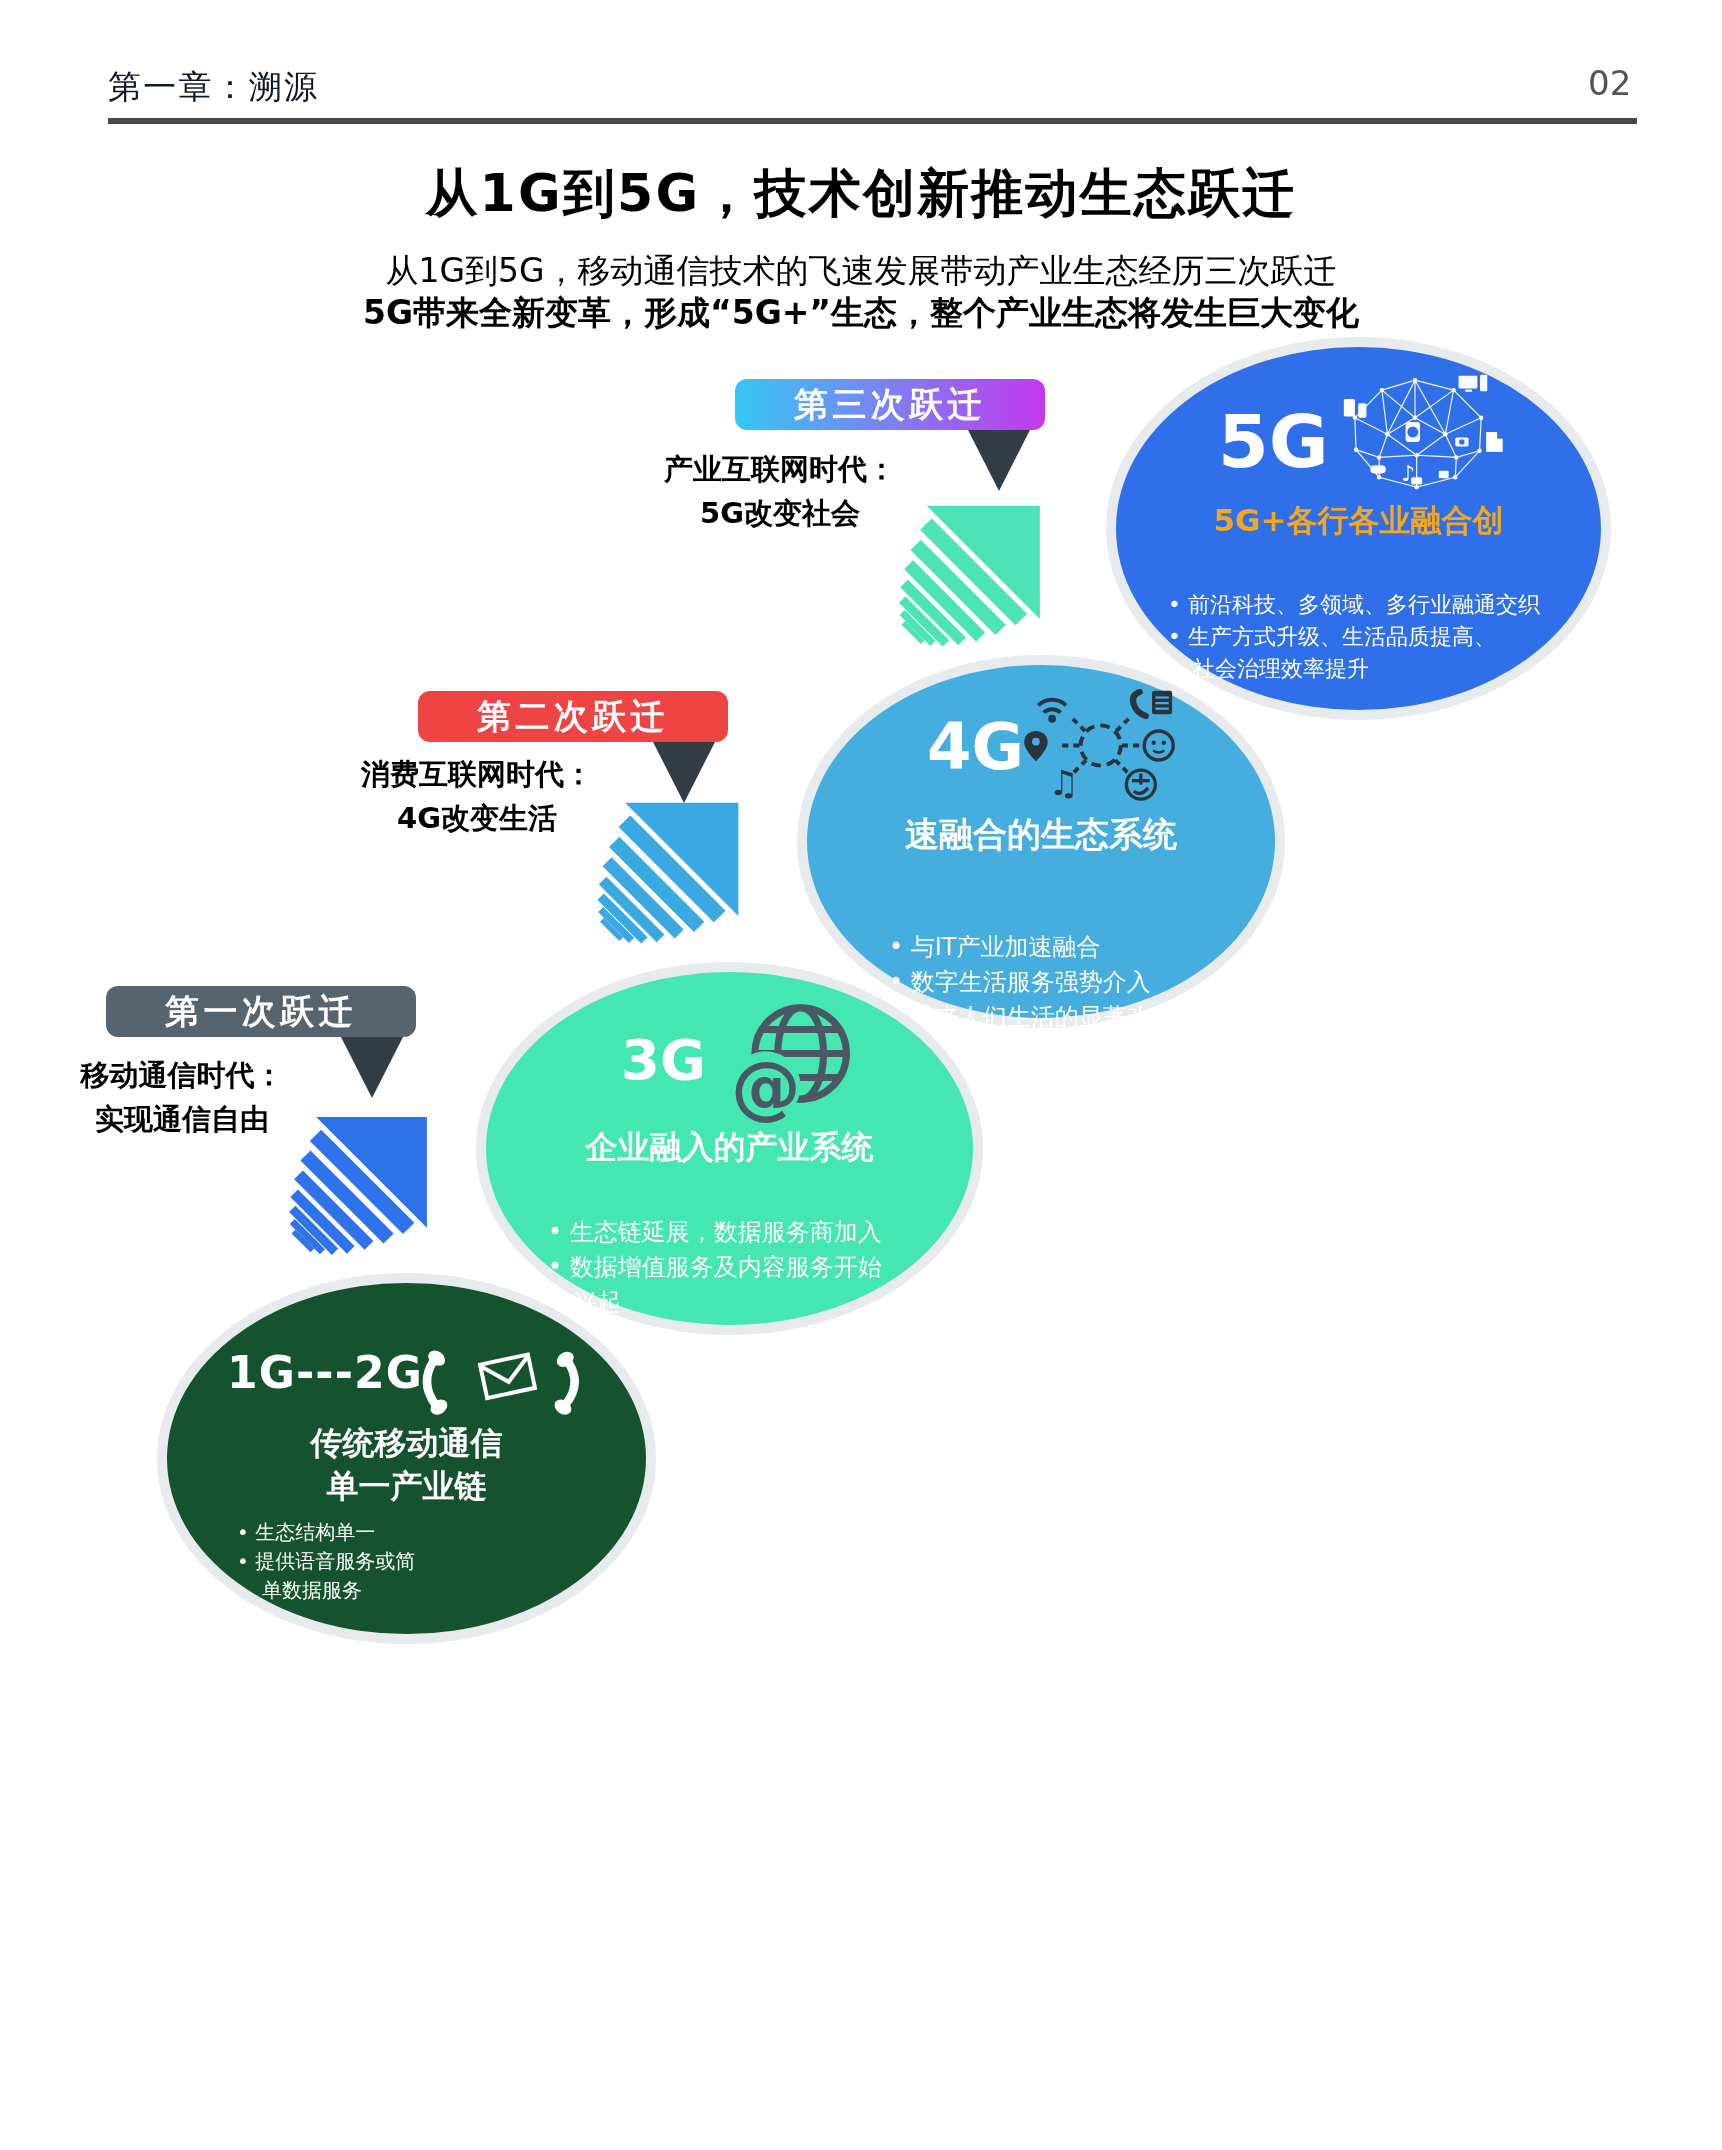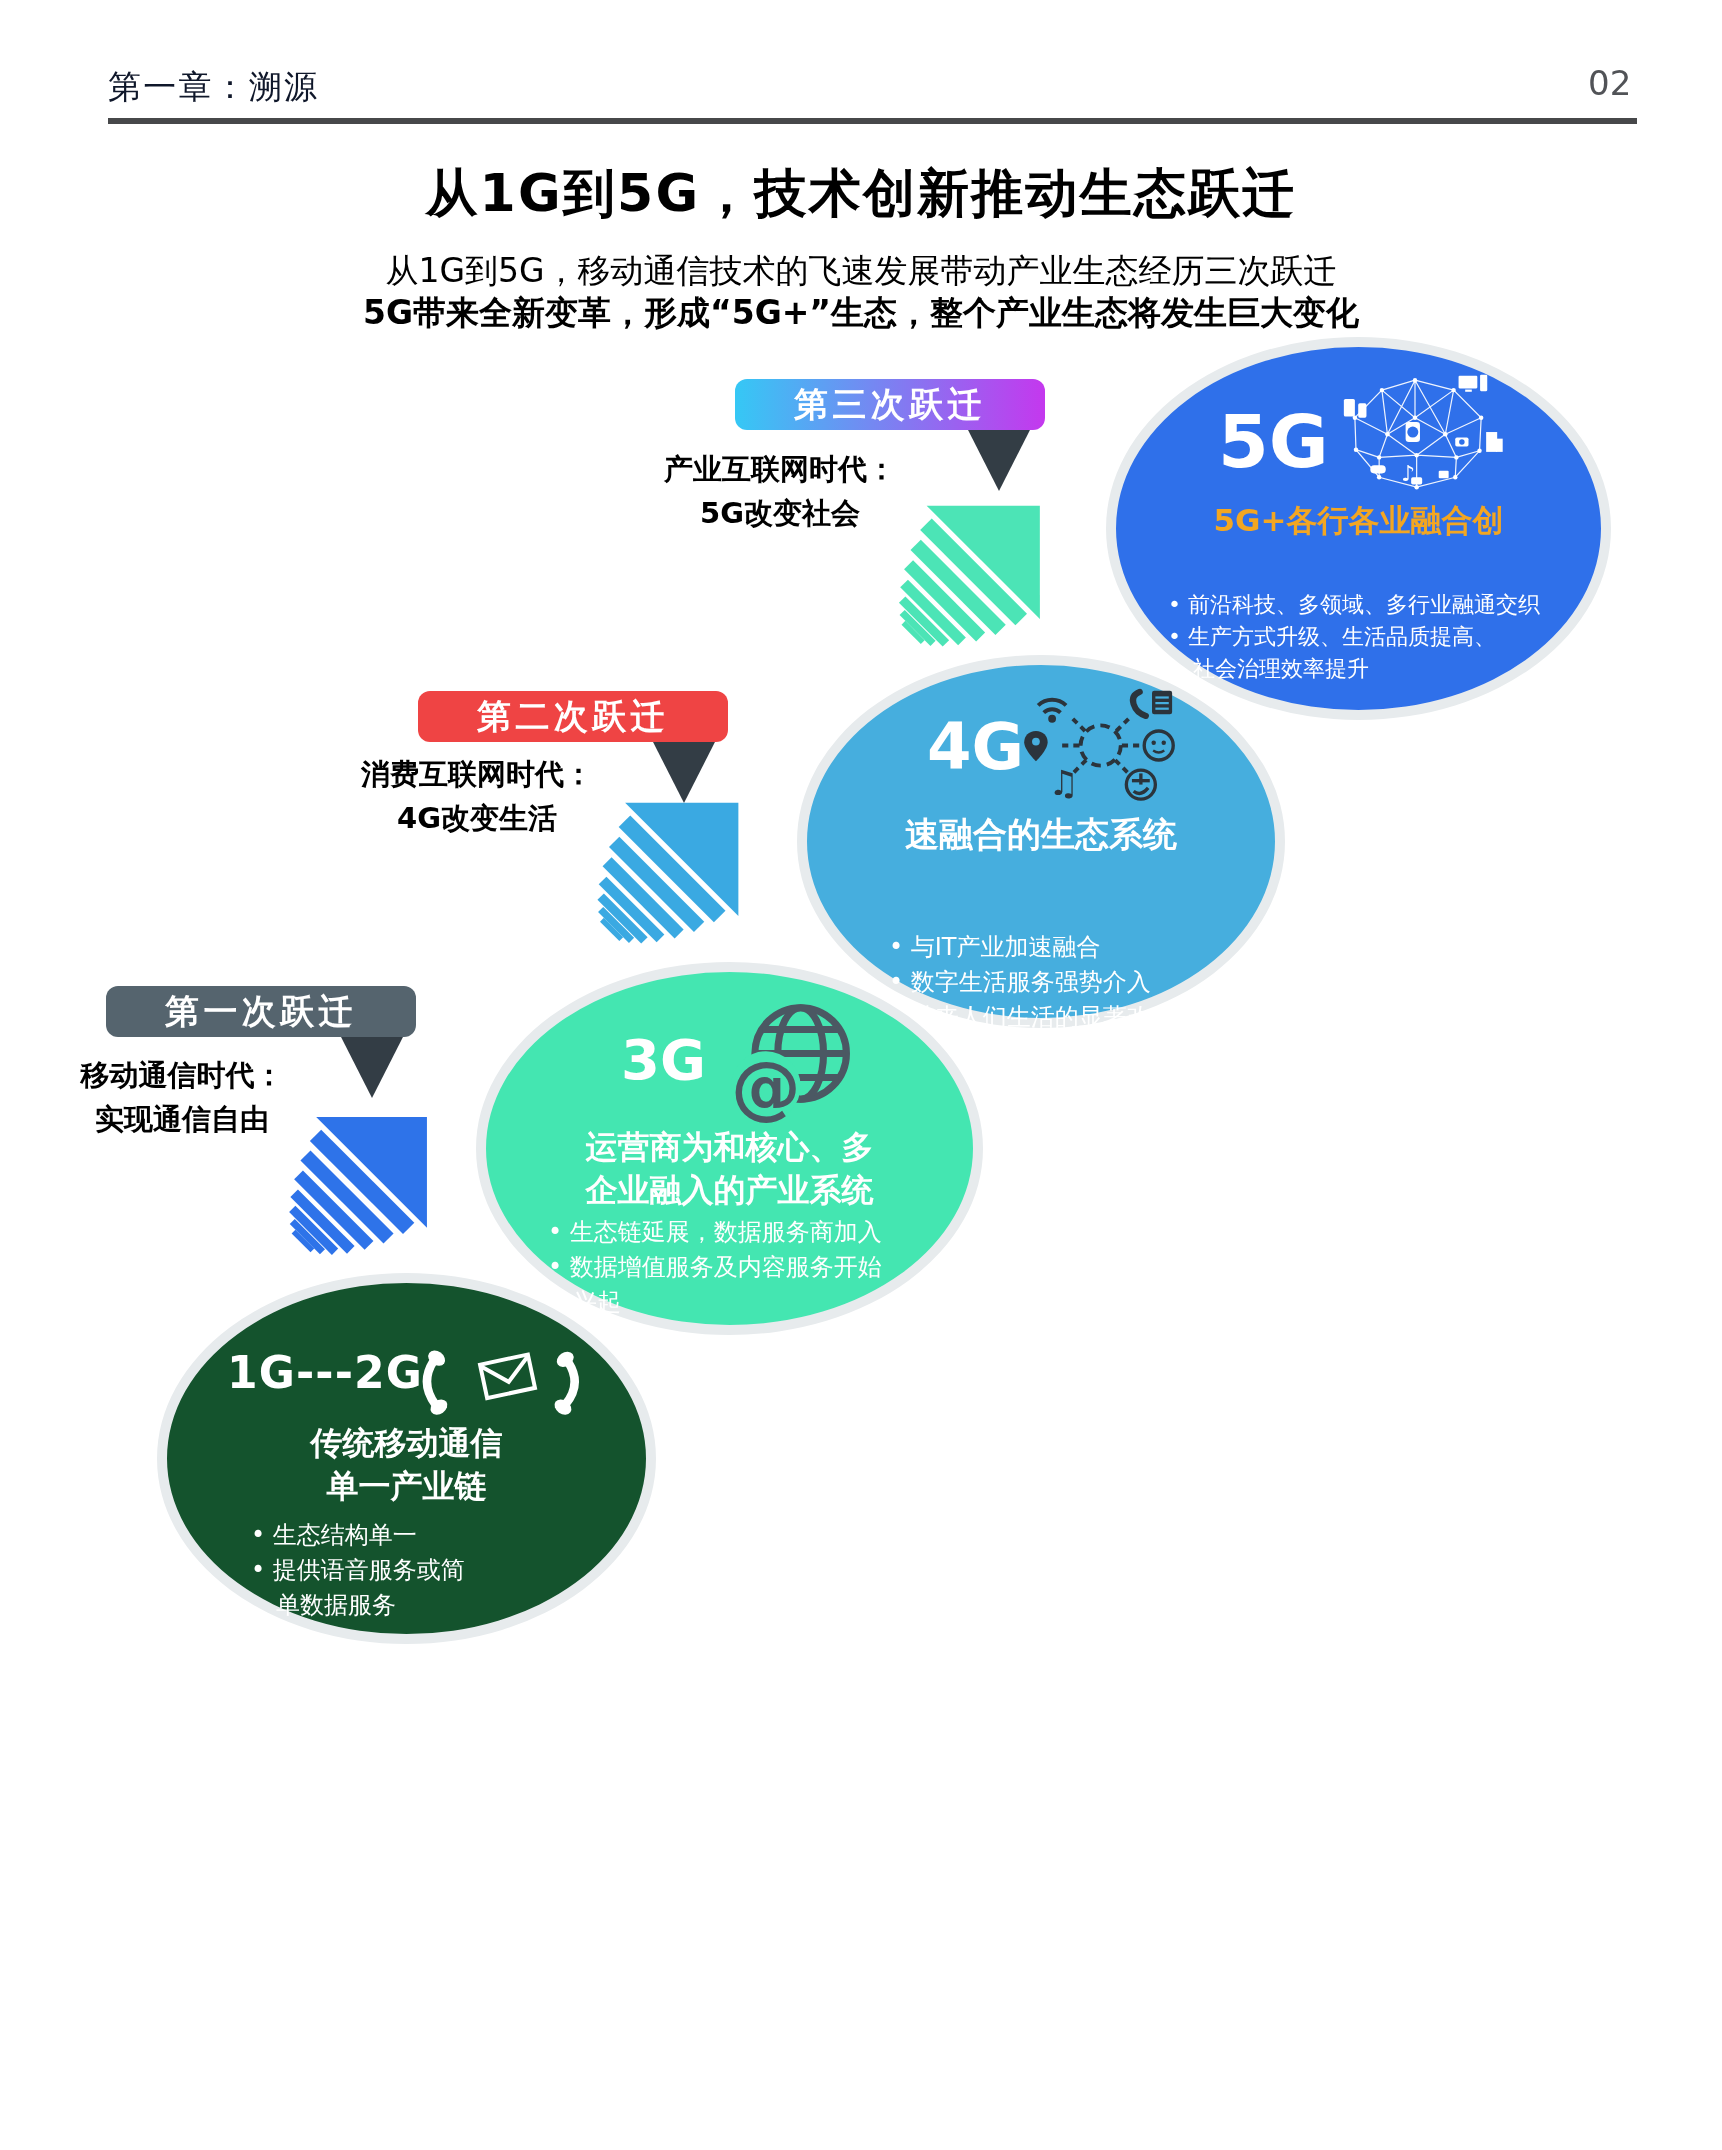--- a/index.html
+++ b/index.html
@@ -62,21 +62,21 @@
   .heading{position:absolute;left:0;width:100%;text-align:center;font-weight:700;line-height:1.35;color:#fff;}
   #stage-5g .heading{top:153px;font-size:31px;color:#f3a622;}
   #stage-4g .heading{top:147px;font-size:34px;}
   #stage-3g .heading{top:154px;font-size:32px;}
   #stage-1g2g .heading{top:139px;font-size:32px;}
 
   .bullets{position:absolute;color:#fff;}
   #stage-5g .bullets{left:52px;top:242px;font-size:22px;line-height:1.45;}
   #stage-4g .bullets{left:82px;top:240px;font-size:24px;line-height:1.45;margin-top:25px;}
   #stage-3g .bullets{left:62px;top:243px;font-size:24px;line-height:1.45;}
-  #stage-1g2g .bullets{left:84px;top:235px;font-size:24px;line-height:1.45;}
+  #stage-1g2g .bullets{left:70px;top:235px;font-size:20px;line-height:1.45;}
   .b-cont{padding-left:25px;}
 </style>
 </head>
 <body>
 
 <div class="abs hdr-chapter">第一章：溯源</div>
 <div class="abs hdr-page">02</div>
 <div class="abs hdr-rule"></div>
 
 <div class="abs title">从1G到5G，技术创新推动生态跃迁</div>
@@ -185,21 +185,20 @@
         <ellipse cx="160" cy="100" rx="42" ry="84"></ellipse>
         <line x1="90" y1="56" x2="230" y2="56"></line>
         <line x1="77" y1="100" x2="243" y2="100"></line>
         <line x1="90" y1="144" x2="230" y2="144"></line>
       </g>
       <circle cx="96" cy="160" r="64" fill="#44e6b1"></circle>
       <text x="96" y="160" font-size="128" font-weight="bold" fill="#4b5863" text-anchor="middle" dominant-baseline="central" font-family="DejaVu Sans, sans-serif">@</text>
     </svg>
   </div>
   <div class="heading">
-    <div>运营商为和核心、多</div>
     <div>企业融入的产业系统</div>
   </div>
   <div class="bullets">
     <div class="b-line">• 生态链延展，数据服务商加入</div>
     <div class="b-line">• 数据增值服务及内容服务开始</div>
     <div class="b-line b-cont">兴起</div>
   </div>
 </div>
 
 <div class="abs stage" id="stage-4g">

